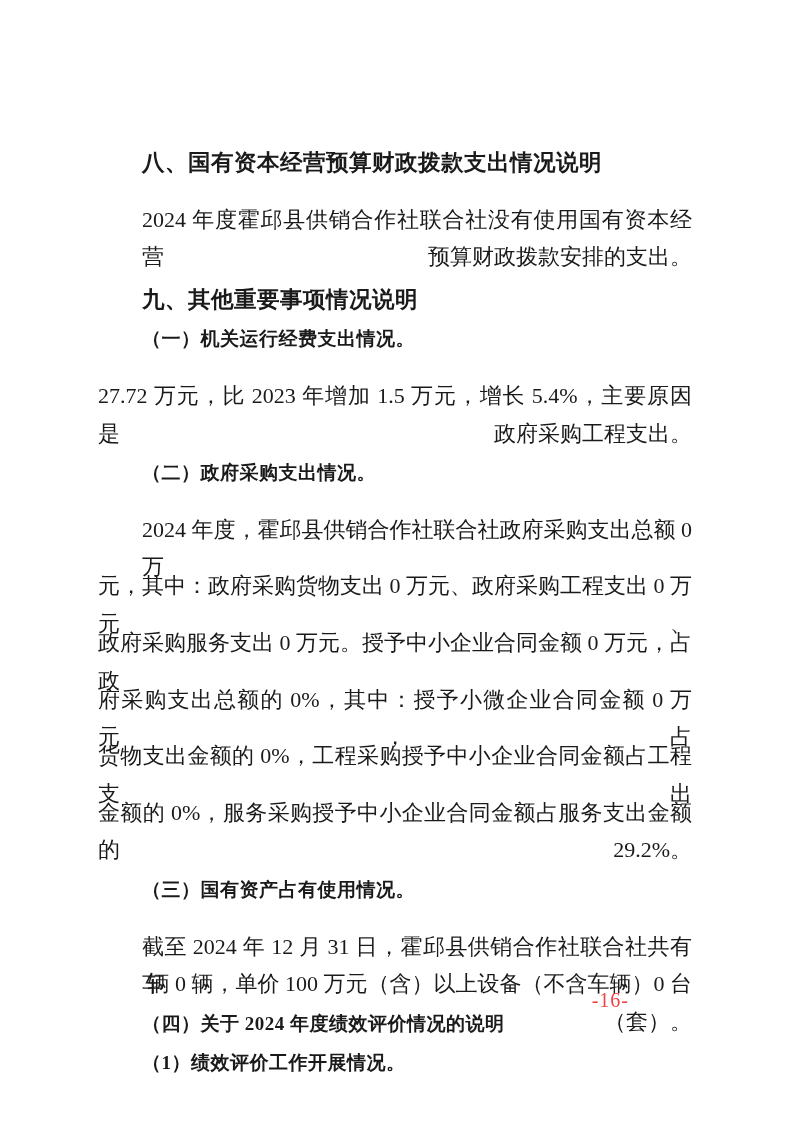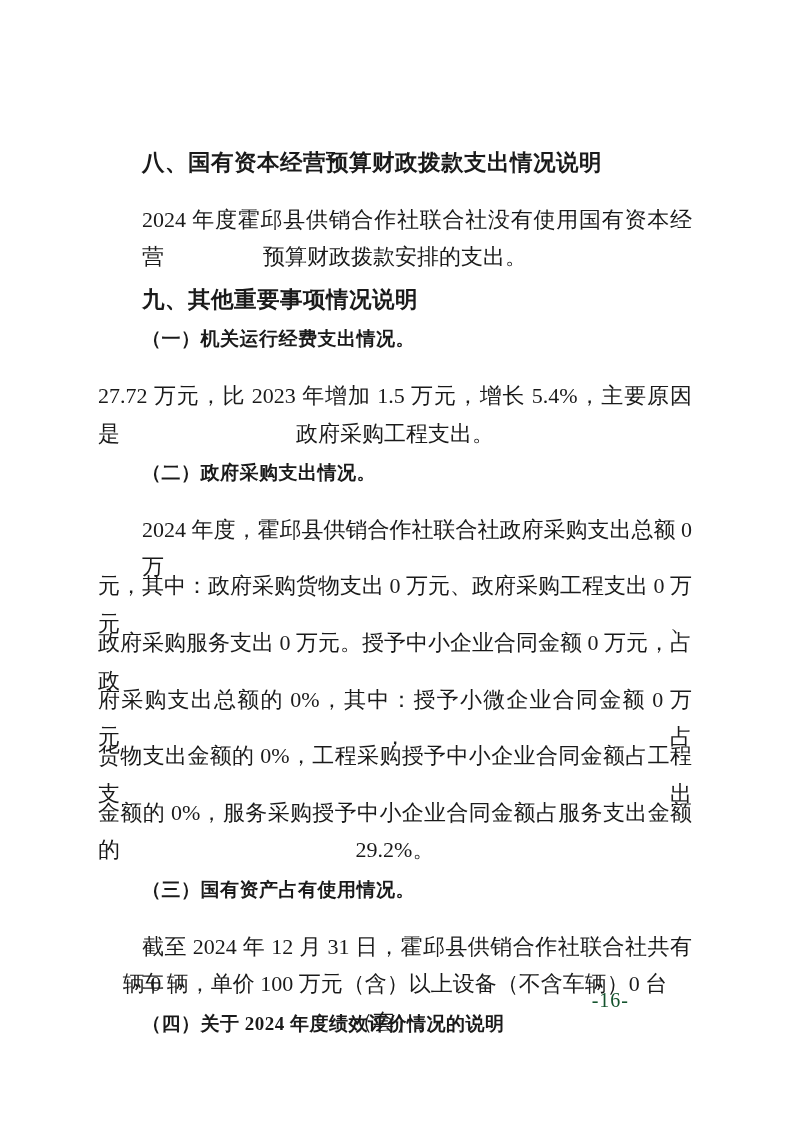--- a/index.html
+++ b/index.html
@@ -19,21 +19,21 @@
   .content {
     position: absolute;
     left: 98px;
     top: 144px;
     width: 594px;
   }
   .line {
     font-size: 22px;
     line-height: 37.6px;
     height: 37.6px;
-    text-align: center;
+    text-align: right;
     white-space: normal;
   }
   .line.stretch {
     text-align: justify;
     text-align-last: justify;
     margin-top: 19px;
     -moz-text-align-last: justify;
   }
   .line.indent2 {
     padding-left: 44px;
@@ -61,21 +61,21 @@
   .content > :first-child {
     margin-top: 0;
   }
   .page-number {
     position: absolute;
     top: 988px;
     right: 104px;
     font-size: 20px;
     line-height: 24px;
     font-family: "Liberation Serif", "DejaVu Serif", serif;
-    color: #14532d;
+    color: #ef4444;
     letter-spacing: 1px;
   }
 </style>
 </head>
 <body>
 
 <div class="page">
   <div class="content" id="doc-content">
       <div class="h1">八、国有资本经营预算财政拨款支出情况说明</div>
       <div class="line stretch indent2">2024 年度霍邱县供销合作社联合社没有使用国有资本经营</div>
@@ -89,15 +89,16 @@
       <div class="line stretch">元，其中：政府采购货物支出 0 万元、政府采购工程支出 0 万元、</div>
       <div class="line stretch">政府采购服务支出 0 万元。授予中小企业合同金额 0 万元，占政</div>
       <div class="line stretch">府采购支出总额的 0%，其中：授予小微企业合同金额 0 万元，占</div>
       <div class="line stretch">货物支出金额的 0%，工程采购授予中小企业合同金额占工程支出</div>
       <div class="line stretch">金额的 0%，服务采购授予中小企业合同金额占服务支出金额的</div>
       <div class="line">29.2%。</div>
       <div class="h2">（三）国有资产占有使用情况。</div>
       <div class="line stretch indent2">截至 2024 年 12 月 31 日，霍邱县供销合作社联合社共有车</div>
       <div class="line">辆 0 辆，单价 100 万元（含）以上设备（不含车辆）0 台（套）。</div>
       <div class="h2">（四）关于 2024 年度绩效评价情况的说明</div>
+      <div class="h2">（1）绩效评价工作开展情况。</div>
     </div>
   <div class="page-number">-16-</div>
 </div>
 
 </body></html>

